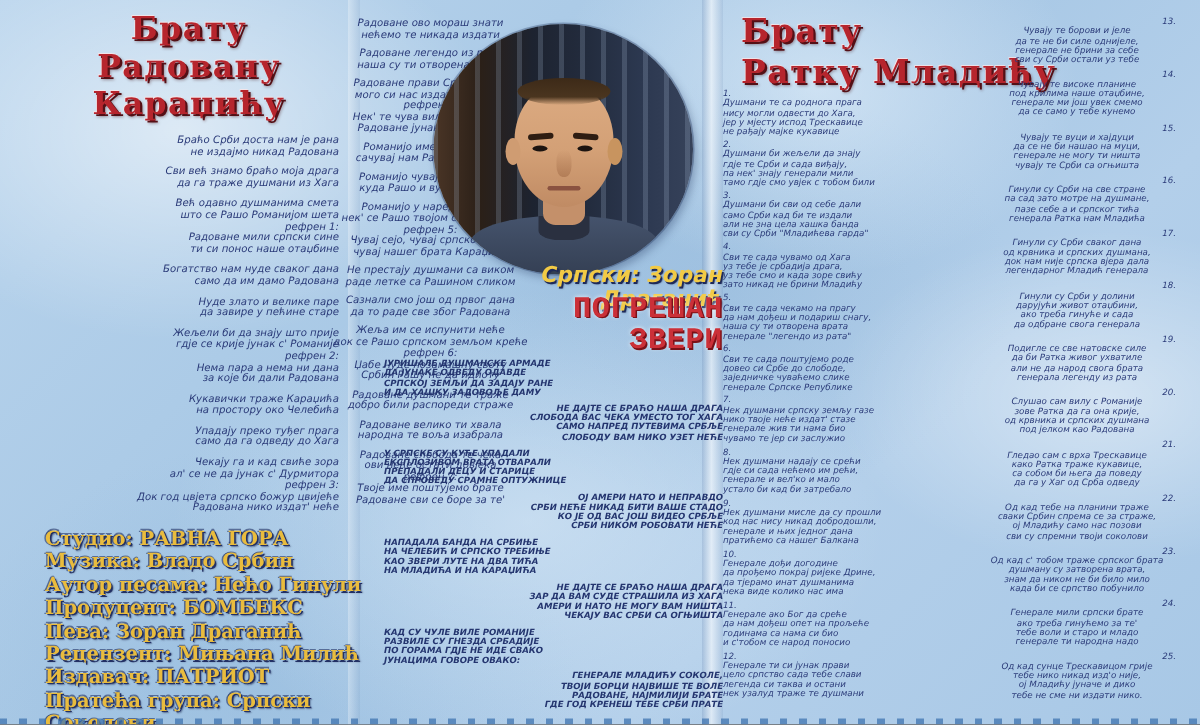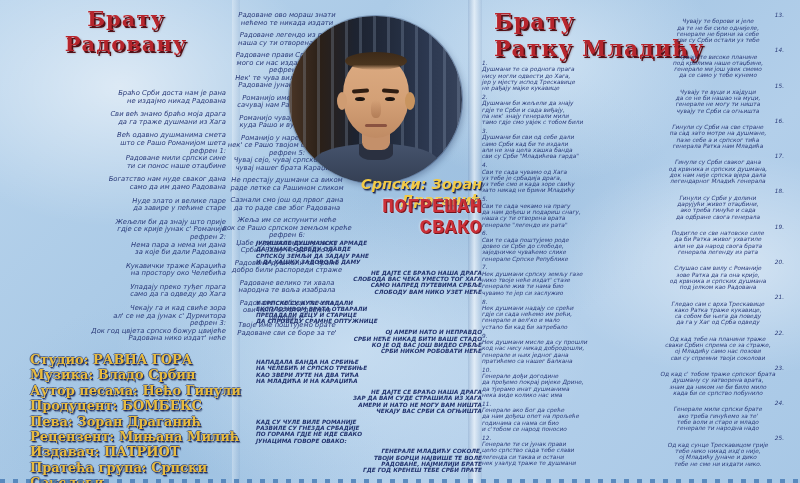--- a/index.html
+++ b/index.html
@@ -99,20 +99,21 @@
 </head>
 <body>
 
 <div class="sheet">
   <div class="crease crease-2"></div>
   <div class="crease crease-1"></div>
 
   <h1 class="title-red left-title">
     <span>Брату</span>
     <span>Радовану</span>
+    <span>Караџићу</span>
   </h1>
 
   <div class="verses verses-left">
 
   <p class="stanza">Браћо Срби доста нам је рана
 не издајмо никад Радована</p>
       <p class="stanza">Сви већ знамо браћо моја драга
 да га траже душмани из Хага</p>
       <p class="stanza">Већ одавно душманима смета
 што се Рашо Романијом шета
@@ -204,21 +205,21 @@
     <div class="ph-brow-r"></div>
     <div class="ph-eye-l"></div>
     <div class="ph-eye-r"></div>
     <div class="ph-nose"></div>
     <div class="ph-mouth"></div>
   </div>
 
   <p class="performer">Српски: Зоран Драганић</p>
   <h2 class="song-title">
     <span>ПОГРЕШАН</span>
-    <span>СВАКО</span>
+    <span>ЗВЕРИ</span>
   </h2>
   <div class="verses center-verses">
 
   <p class="stanza align-left">ЈУРИШАЛЕ ДУШМАНСКЕ АРМАДЕ
 ДА ЈУНАКЕ ОДВЕДУ ОДАВДЕ
 СРПСКОЈ ЗЕМЉИ ДА ЗАДАЈУ РАНЕ
 И ДА ХАШКУ ЗАДОВОЉЕ ДАМУ</p>
       <p class="stanza align-right">НЕ ДАЈТЕ СЕ БРАЋО НАША ДРАГА
 СЛОБОДА ВАС ЧЕКА УМЕСТО ТОГ ХАГА
 САМО НАПРЕД ПУТЕВИМА СРБЉЕ

